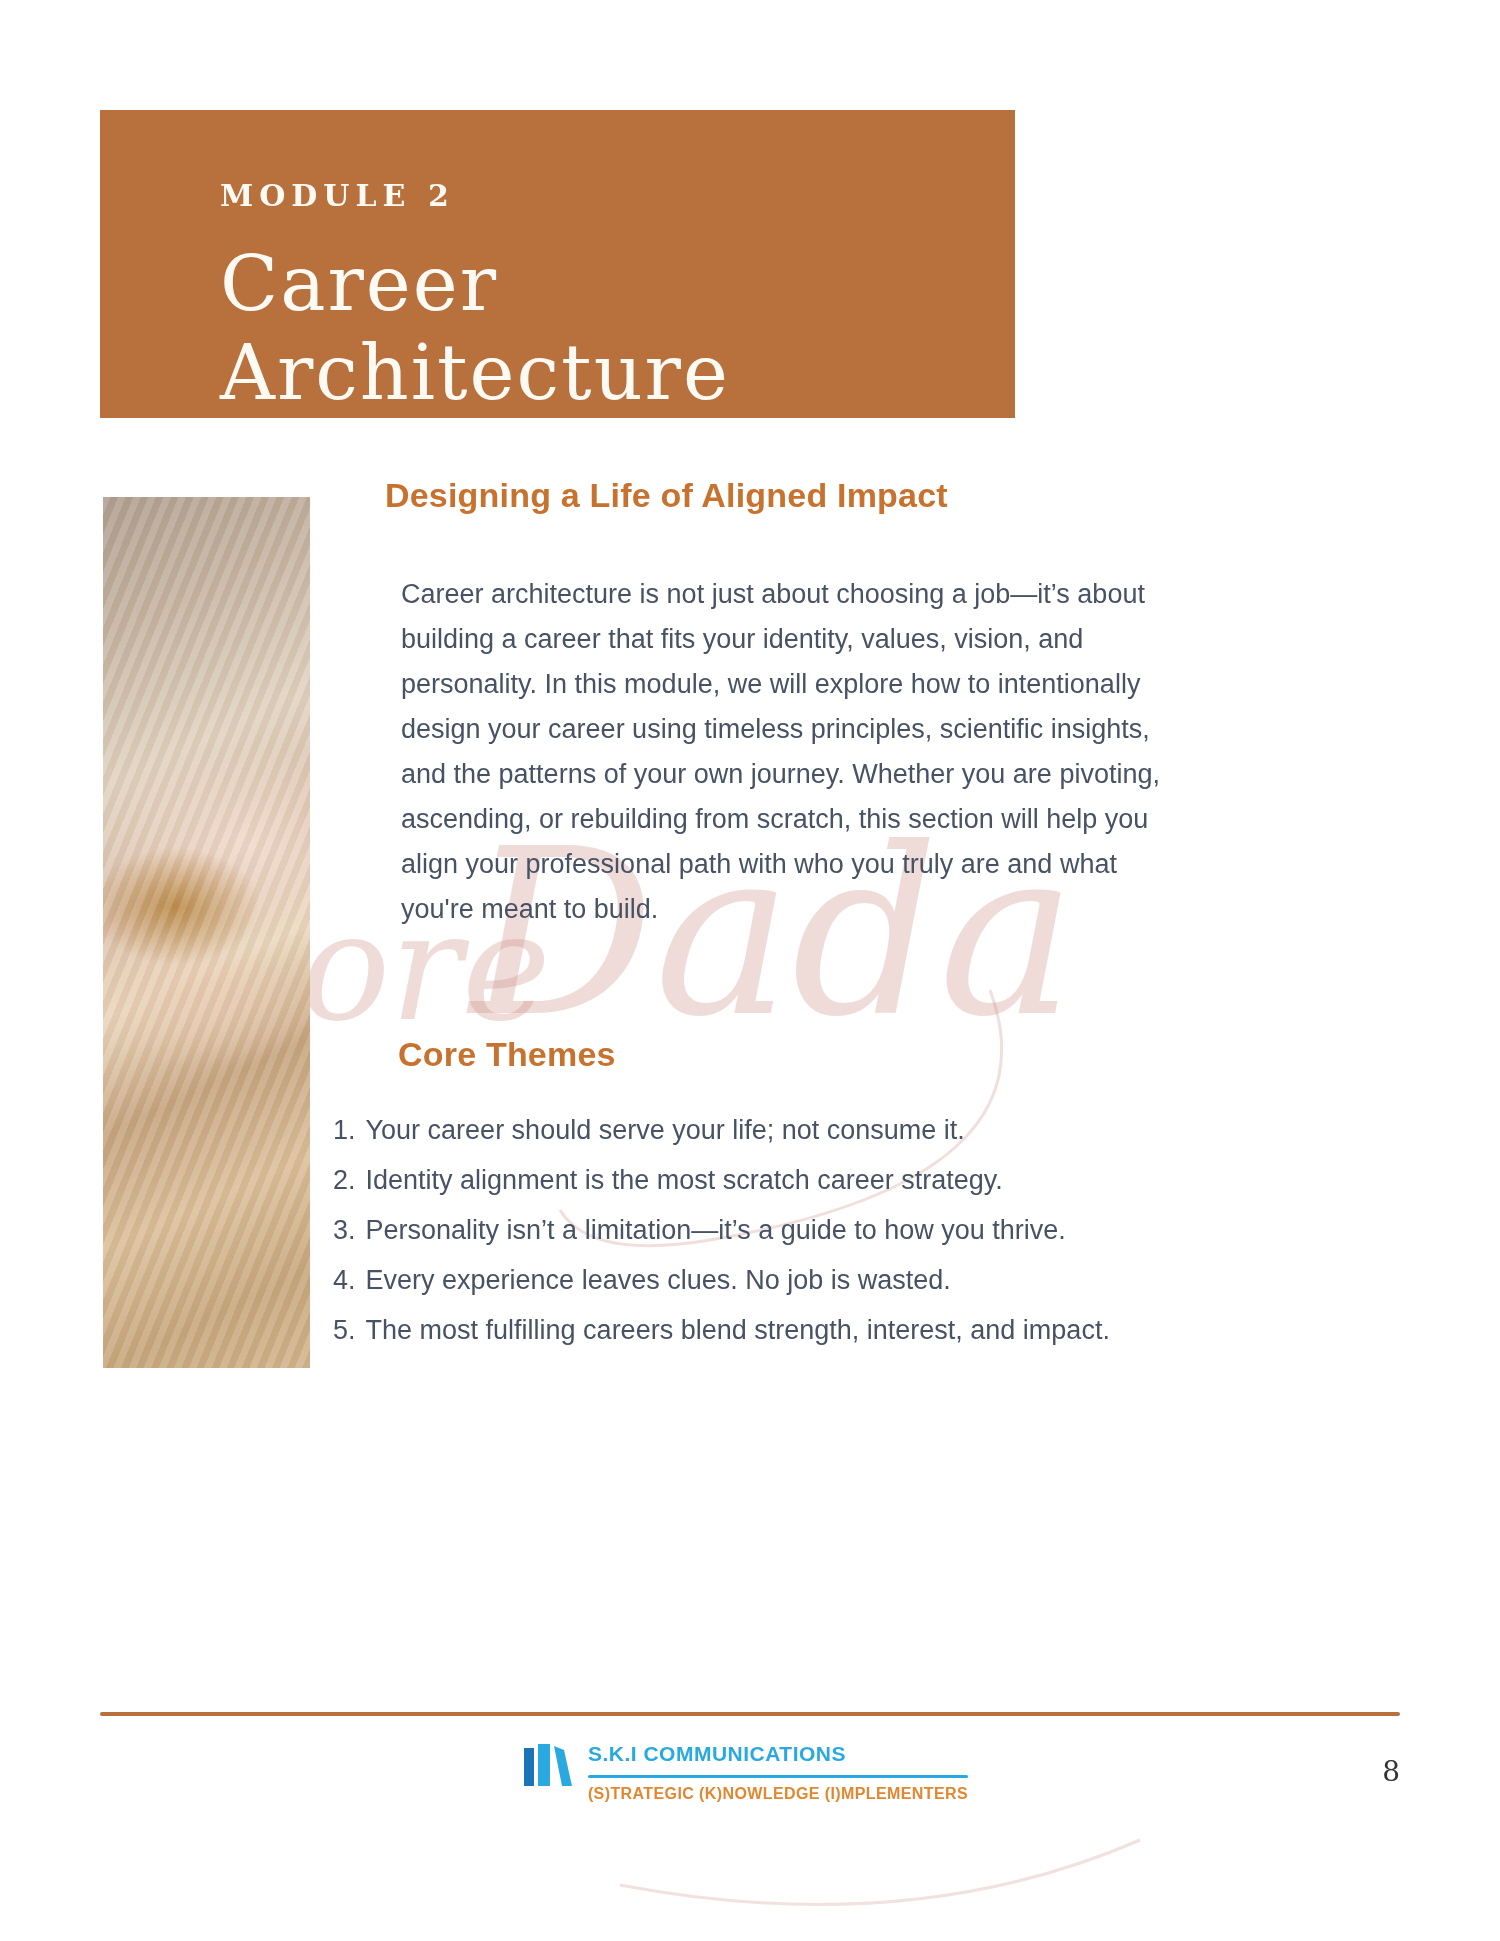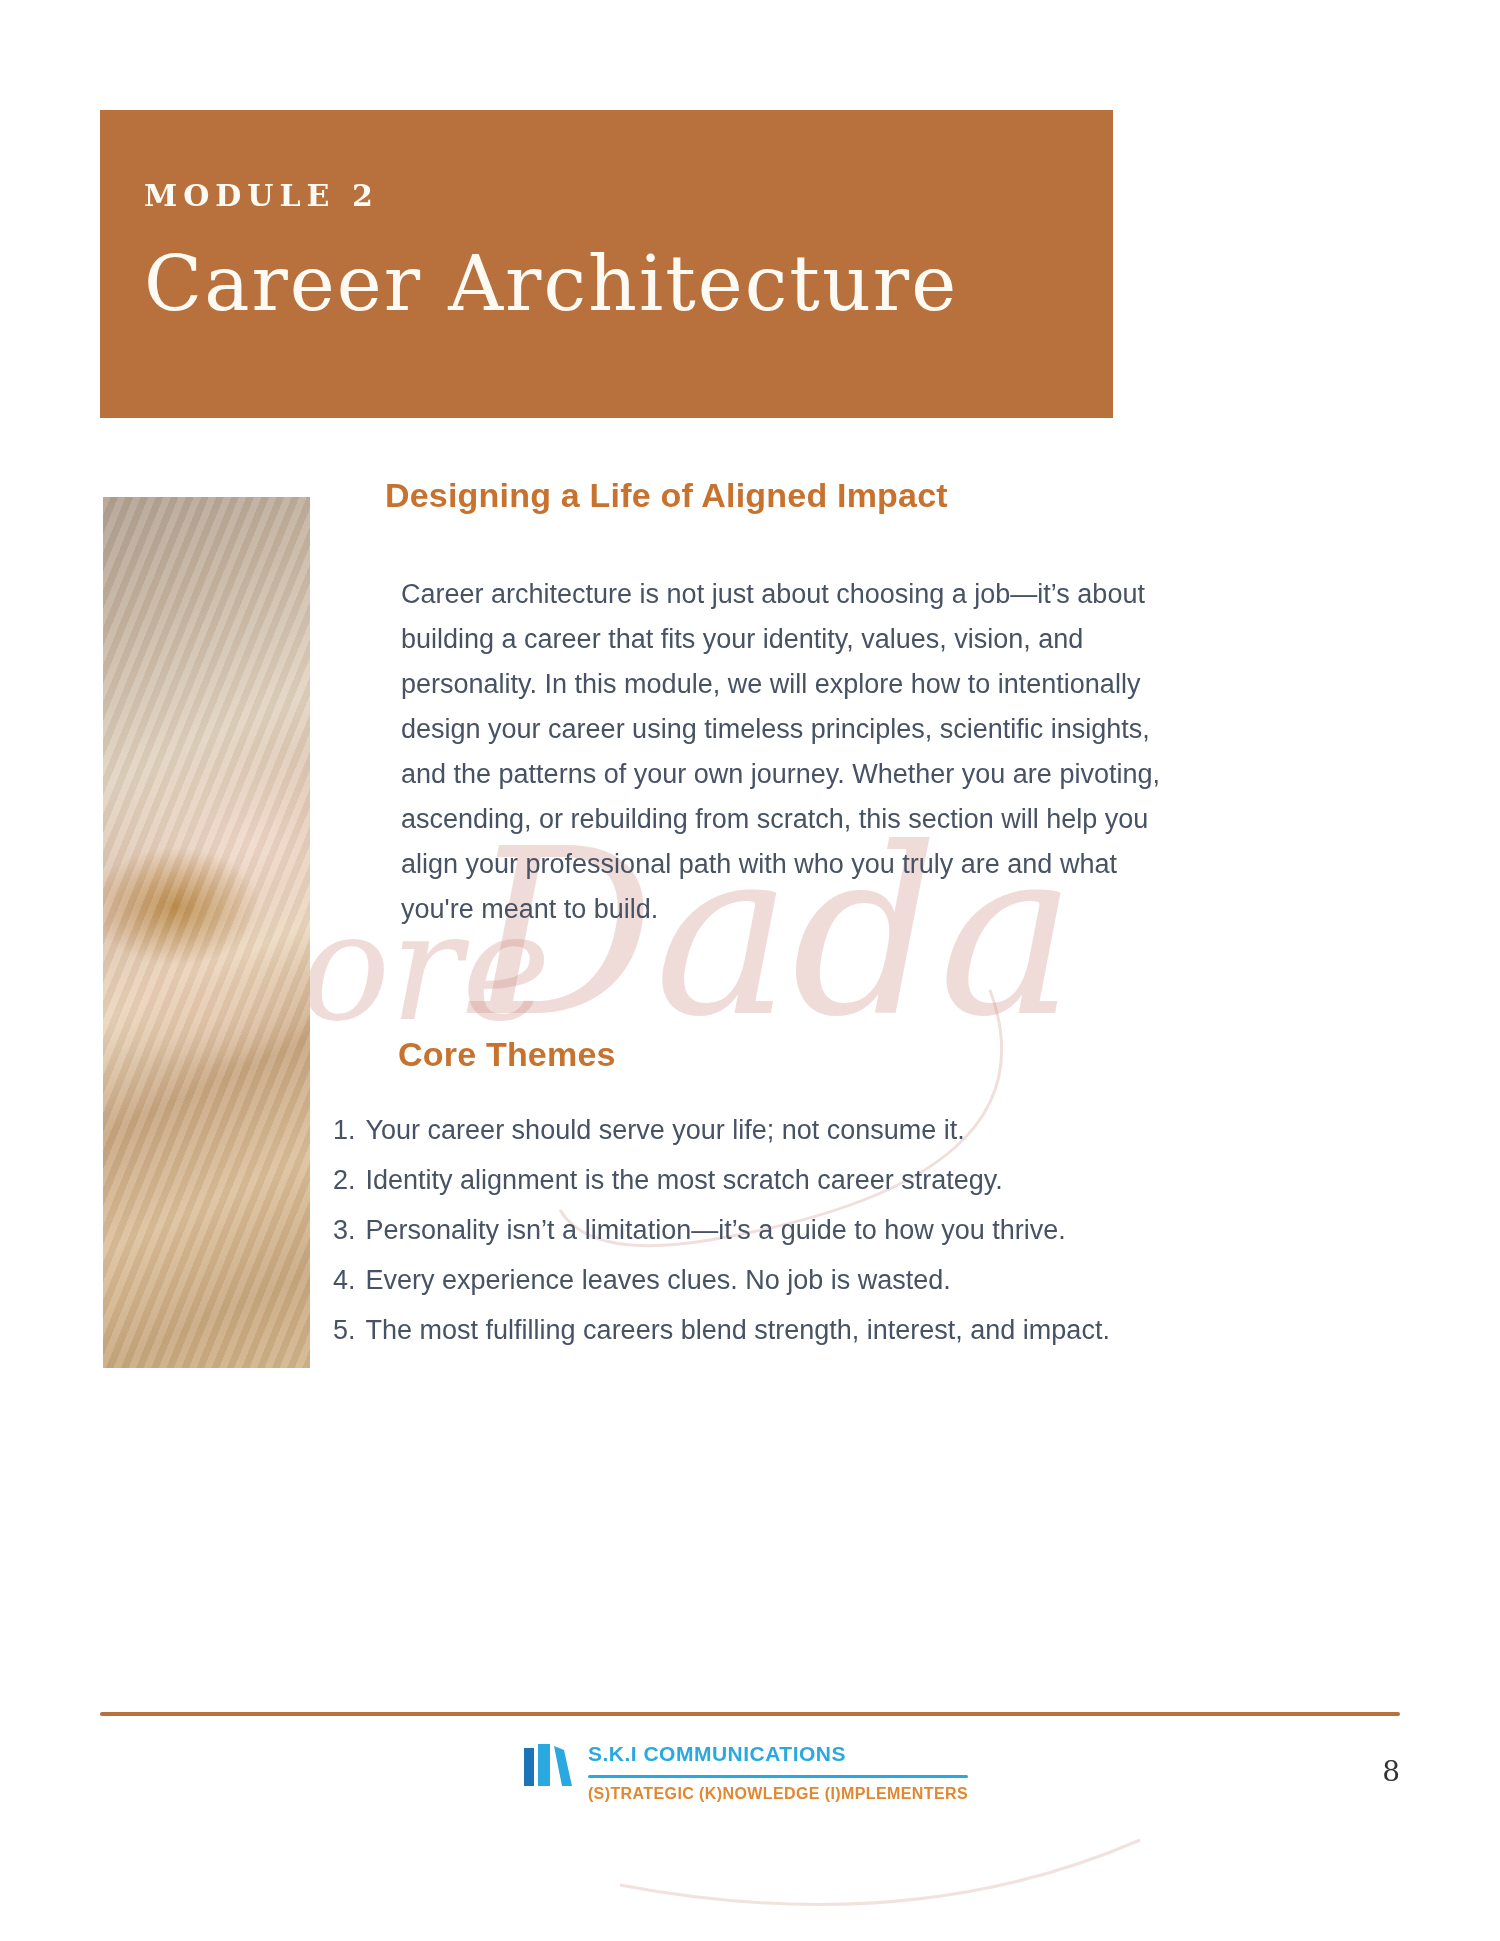--- a/index.html
+++ b/index.html
@@ -9,25 +9,25 @@
     height: 1941px;
     background: #ffffff;
     font-family: "Liberation Sans", sans-serif;
     overflow: hidden;
   }
 
   
   .banner {
     position: absolute;
     left: 100px; top: 110px;
-    width: 1013px; height: 308px;
+    width: 915px; height: 308px;
     background: #b8703d;
     z-index: 2;
     box-sizing: border-box;
-    padding: 68px 0 0 44px;
+    padding: 68px 0 0 120px;
     color: #faf6ef;
   }
   .module-label {
     font-family: "DejaVu Serif", serif;
     font-weight: 700;
     font-size: 30px;
     letter-spacing: 6px;
     color: #fdfaf4;
   }
   .banner-title {

